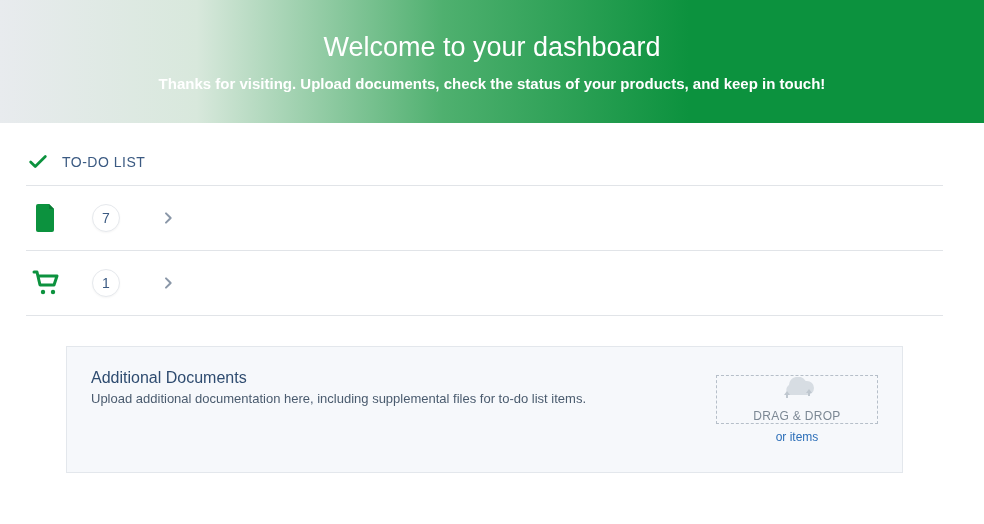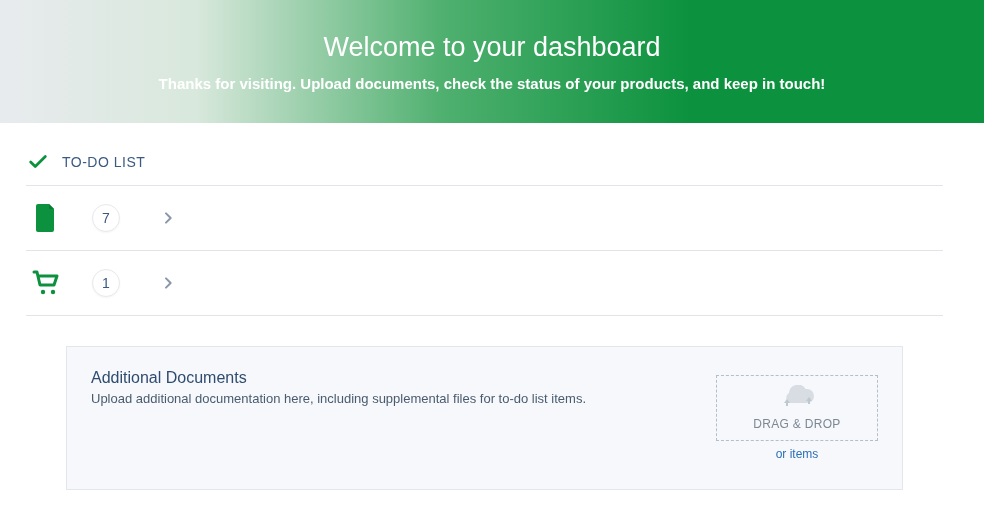--- a/index.html
+++ b/index.html
@@ -119,21 +119,21 @@
   }
   .dropzone-wrap {
     display: flex;
     flex-direction: column;
     align-items: center;
     gap: 6px;
     margin-top: 6px;
   }
   .dropzone {
     width: 162px;
-    height: 66px;
+    height: 49px;
     border: 1px dashed #b6bfc9;
     display: flex;
     flex-direction: column;
     align-items: center;
     justify-content: center;
     gap: 4px;
     cursor: pointer;
   }
   .dropzone .cloud {
     color: #cdd4db;

